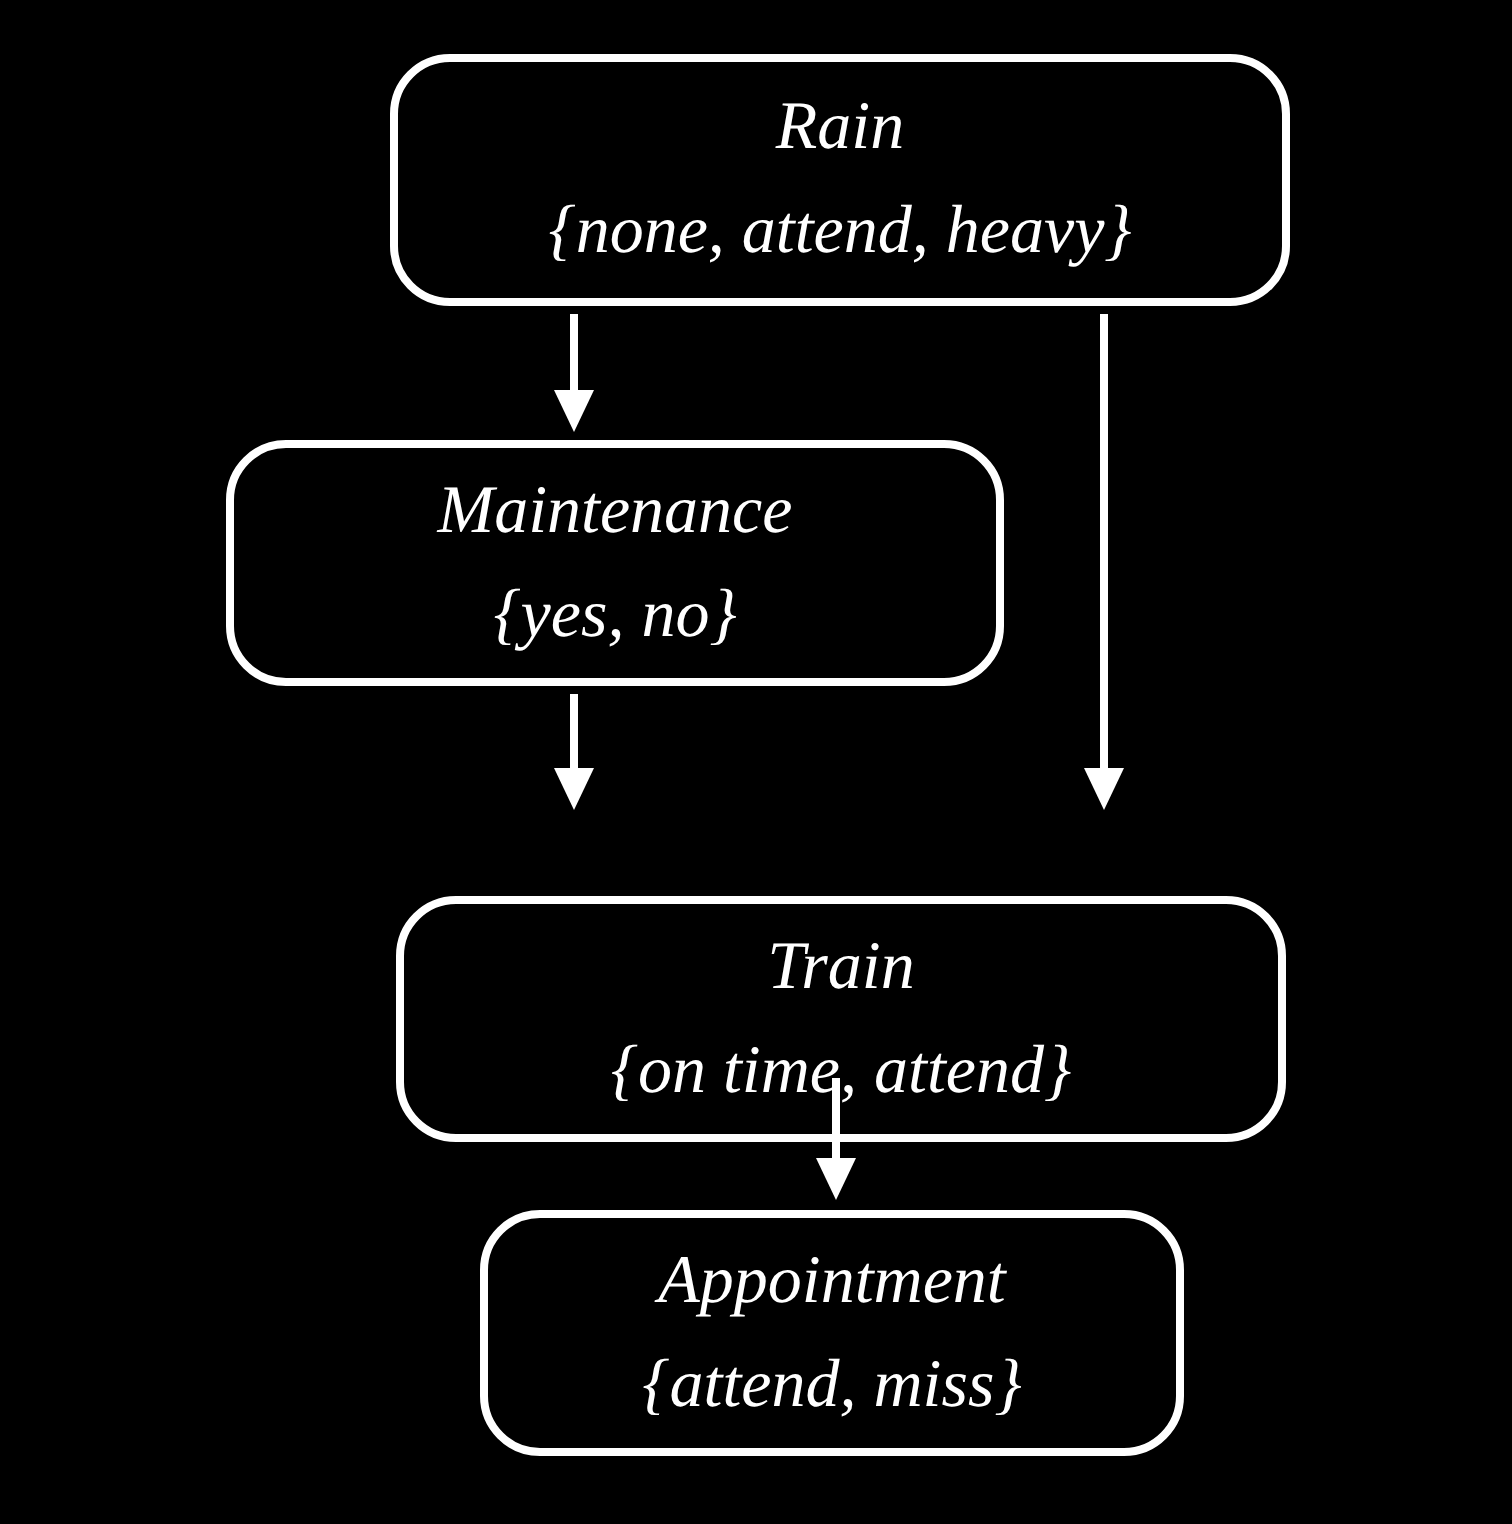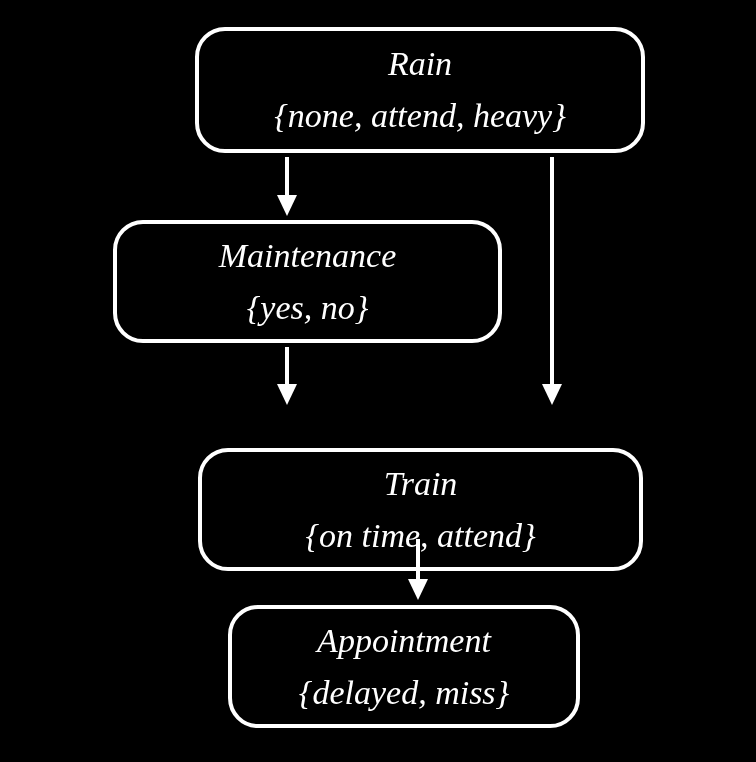--- a/index.html
+++ b/index.html
@@ -32,21 +32,21 @@
     font-style: italic;
     font-size: 34px;
     line-height: 52px;
     color: #ffffff;
     white-space: nowrap;
   }
   
   .node-rain        { left: 195px; top: 27px;  width: 450px; height: 126px; }
   .node-maintenance { left: 93px;  top: 220px; width: 389px; height: 123px; margin-left: 20px; }
   .node-train       { left: 198px; top: 412px; width: 445px; height: 123px; margin-top: 36px; }
-  .node-appointment { left: 228px; top: 605px; width: 352px; height: 123px; }
+  .node-appointment { left: 240px; top: 605px; width: 352px; height: 123px; }
 
   
   .arrow {
     position: absolute;
     width: 20px;
   }
   .arrow .shaft {
     position: absolute;
     left: 8px;
     top: 0;
@@ -93,21 +93,21 @@
     <div class="node-states">{yes, no}</div>
   </div>
 
   <div class="node node-train">
     <div class="node-title">Train</div>
     <div class="node-states">{on time, attend}</div>
   </div>
 
   <div class="node node-appointment">
     <div class="node-title">Appointment</div>
-    <div class="node-states">{delayed, miss}</div>
+    <div class="node-states">{attend, miss}</div>
   </div>
 
   <div class="arrow edge-rain-maintenance">
     <div class="shaft"></div>
     <div class="head"></div>
   </div>
 
   <div class="arrow edge-rain-train">
     <div class="shaft"></div>
     <div class="head"></div>

